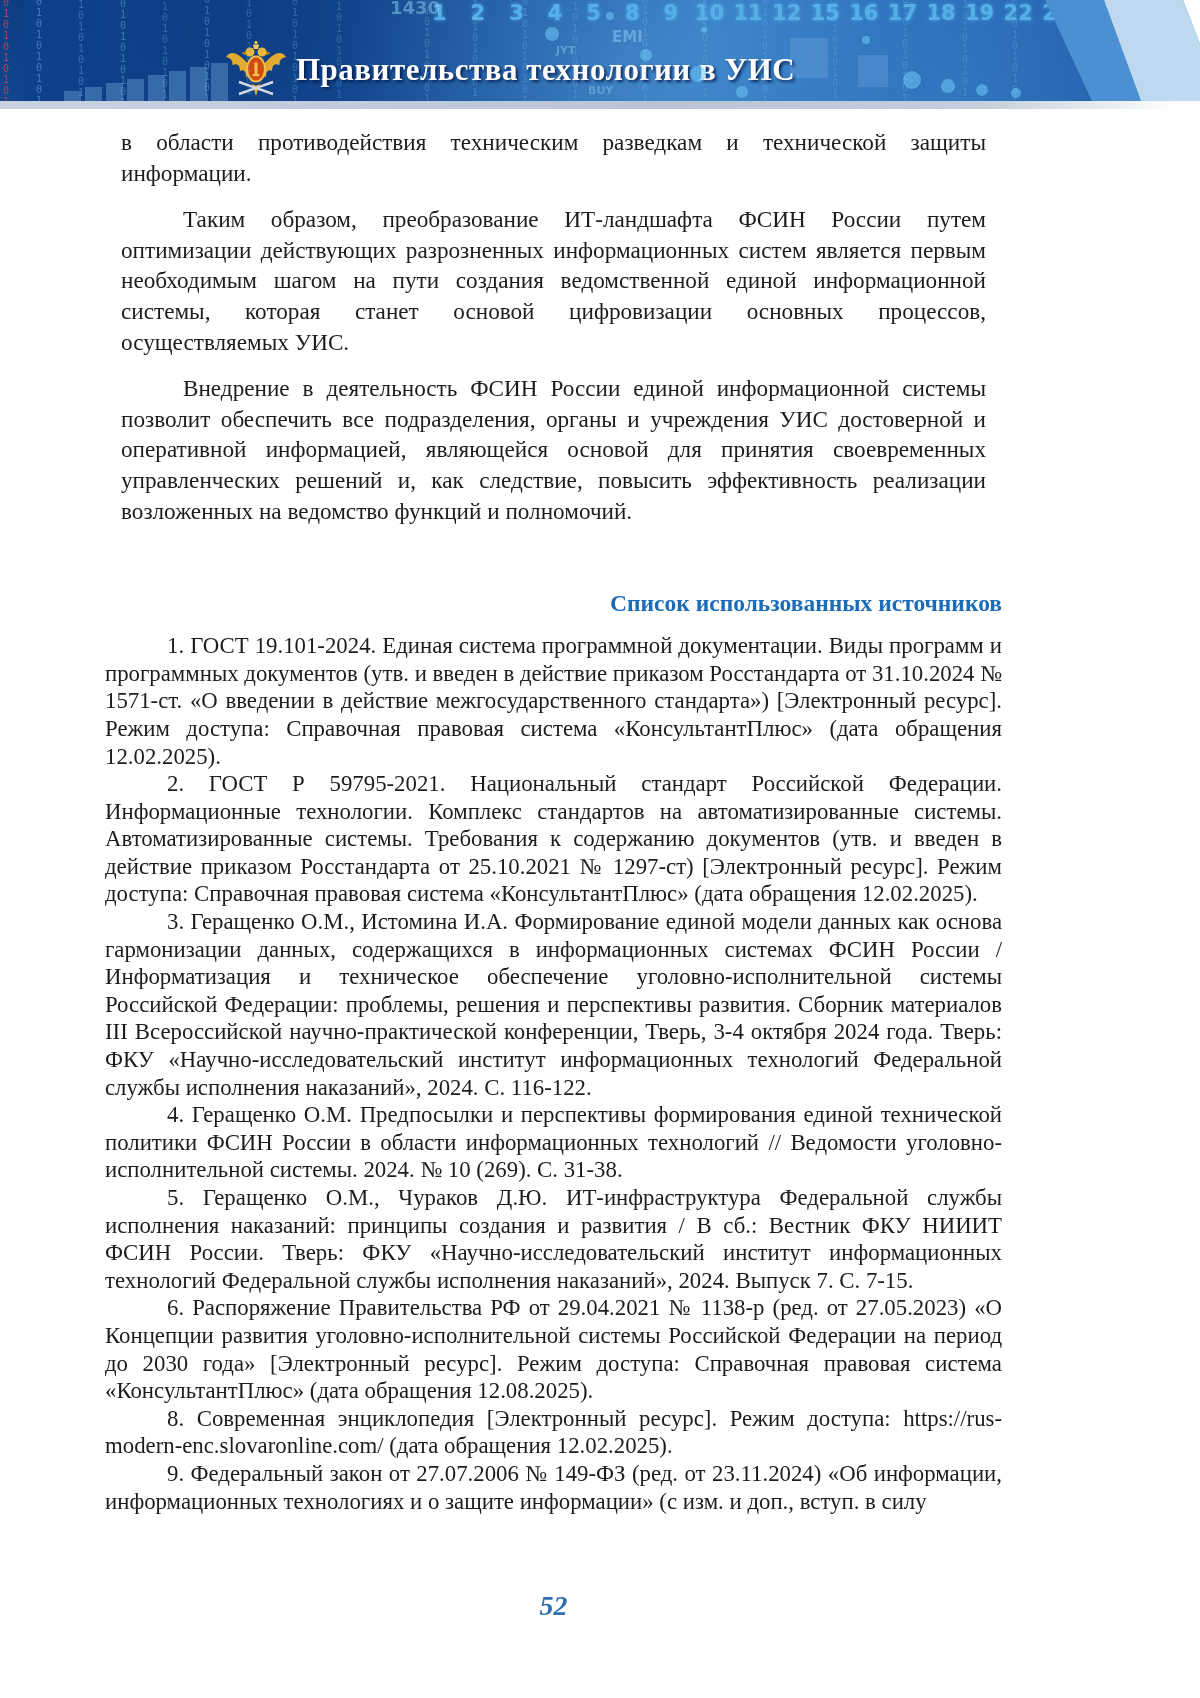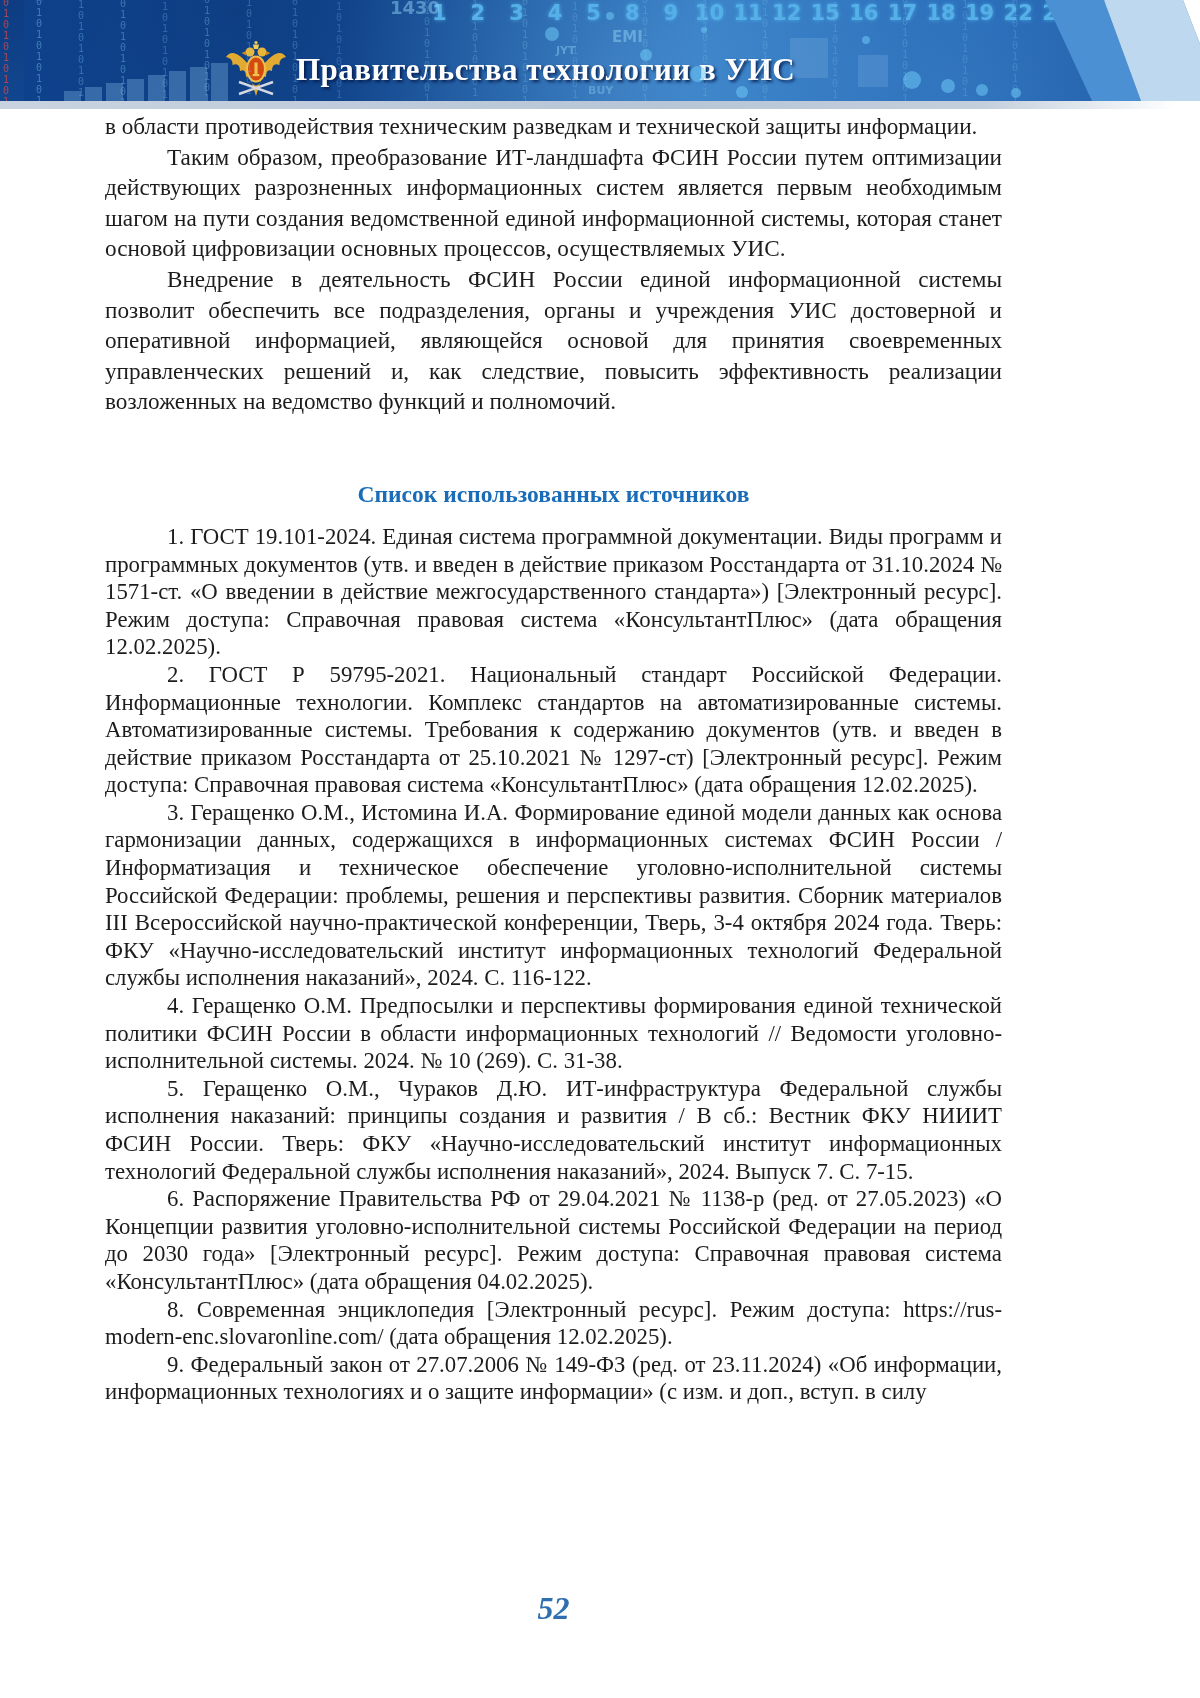--- a/index.html
+++ b/index.html
@@ -53,35 +53,35 @@
     position:absolute;left:0;top:101px;width:1200px;height:8px;
     background:linear-gradient(90deg,#c9d3e0 0%,#b7c5d6 55%,#c4cfdc 82%,#eef2f6 94%,#ffffff 98%);
   }
 
   
   .page-body{
     position:absolute;left:105px;top:111px;width:897px;
     color:#1c1c1c;
   }
   .para{
-    margin:0;text-align:justify;text-indent:62px;
+    margin:16px;text-align:justify;text-indent:62px;
     font-size:23.2px;line-height:30.6px;
   }
   .para.cont{text-indent:0;}
   .refs-heading{
     margin:62px 0 0 0;text-align:center;font-weight:700;font-size:23.5px;line-height:30px;
   }
   .refs{margin-top:14px;}
   .ref{
     margin:0;text-align:justify;text-indent:62px;
     font-size:22.8px;line-height:27.6px;
   }
   .page-number{
     position:absolute;left:105px;top:1590px;width:897px;text-align:center;
-    font-style:italic;font-weight:700;font-size:32px;
+    font-style:italic;font-weight:700;font-size:28px;
   }
 </style>
 </head>
 <body>
 
 <div class="banner">
 
   <div class="left-strip"></div>
 
   <div class="bars">
@@ -360,26 +360,26 @@
     <div class="faintlab" style="left: 588px; top: 84px; font-size: 11px; opacity: 0.4;">BUY</div>
   </div>
 <div class="banner-strip"></div>
 
 <div class="page-body">
   <div>
       <p class="para cont">в области противодействия техническим разведкам и технической защиты информации.</p>
       <p class="para">Таким образом, преобразование ИТ-ландшафта ФСИН России путем оптимизации действующих разрозненных информационных систем является первым необходимым шагом на пути создания ведомственной единой информационной системы, которая станет основой цифровизации основных процессов, осуществляемых УИС.</p>
       <p class="para">Внедрение в деятельность ФСИН России единой информационной системы позволит обеспечить все подразделения, органы и учреждения УИС достоверной и оперативной информацией, являющейся основой для принятия своевременных управленческих решений и, как следствие, повысить эффективность реализации возложенных на ведомство функций и полномочий.</p>
     </div>
-  <h2 class="refs-heading" style="color: rgb(26, 108, 184);">Список использованных источников</h2>
+  <h2 class="refs-heading" style="color: rgb(26, 108, 184); text-align: right;">Список использованных источников</h2>
   <div class="refs">
       <p class="ref">1. ГОСТ 19.101-2024. Единая система программной документации. Виды программ и программных документов (утв. и введен в действие приказом Росстандарта от 31.10.2024 № 1571-ст. «О введении в действие межгосударственного стандарта») [Электронный ресурс]. Режим доступа: Справочная правовая система «КонсультантПлюс» (дата обращения 12.02.2025).</p>
       <p class="ref">2. ГОСТ Р 59795-2021. Национальный стандарт Российской Федерации. Информационные технологии. Комплекс стандартов на автоматизированные системы. Автоматизированные системы. Требования к содержанию документов (утв. и введен в действие приказом Росстандарта от 25.10.2021 № 1297-ст) [Электронный ресурс]. Режим доступа: Справочная правовая система «КонсультантПлюс» (дата обращения 12.02.2025).</p>
       <p class="ref">3. Геращенко О.М., Истомина И.А. Формирование единой модели данных как основа гармонизации данных, содержащихся в информационных системах ФСИН России / Информатизация и техническое обеспечение уголовно-исполнительной системы Российской Федерации: проблемы, решения и перспективы развития. Сборник материалов III Всероссийской научно-практической конференции, Тверь, 3-4 октября 2024 года. Тверь: ФКУ «Научно-исследовательский институт информационных технологий Федеральной службы исполнения наказаний», 2024. С. 116-122.</p>
       <p class="ref">4. Геращенко О.М. Предпосылки и перспективы формирования единой технической политики ФСИН России в области информационных технологий // Ведомости уголовно-исполнительной системы. 2024. № 10 (269). С. 31-38.</p>
       <p class="ref">5. Геращенко О.М., Чураков Д.Ю. ИТ-инфраструктура Федеральной службы исполнения наказаний: принципы создания и развития / В сб.: Вестник ФКУ НИИИТ ФСИН России. Тверь: ФКУ «Научно-исследовательский институт информационных технологий Федеральной службы исполнения наказаний», 2024. Выпуск 7. С. 7-15.</p>
-      <p class="ref">6. Распоряжение Правительства РФ от 29.04.2021 № 1138-р (ред. от 27.05.2023) «О Концепции развития уголовно-исполнительной системы Российской Федерации на период до 2030 года» [Электронный ресурс]. Режим доступа: Справочная правовая система «КонсультантПлюс» (дата обращения 04.02.2025).</p>
+      <p class="ref">6. Распоряжение Правительства РФ от 29.04.2021 № 1138-р (ред. от 27.05.2023) «О Концепции развития уголовно-исполнительной системы Российской Федерации на период до 2030 года» [Электронный ресурс]. Режим доступа: Справочная правовая система «КонсультантПлюс» (дата обращения 12.08.2025).</p>
       <p class="ref">8. Современная энциклопедия [Электронный ресурс]. Режим доступа: https://rus-modern-enc.slovaronline.com/ (дата обращения 12.02.2025).</p>
       <p class="ref">9. Федеральный закон от 27.07.2006 № 149-ФЗ (ред. от 23.11.2024) «Об информации, информационных технологиях и о защите информации» (с изм. и доп., вступ. в силу</p>
     </div>
 </div>
 
 <div class="page-number" style="color: rgb(47, 111, 176);">52</div>
 
 </body></html>

